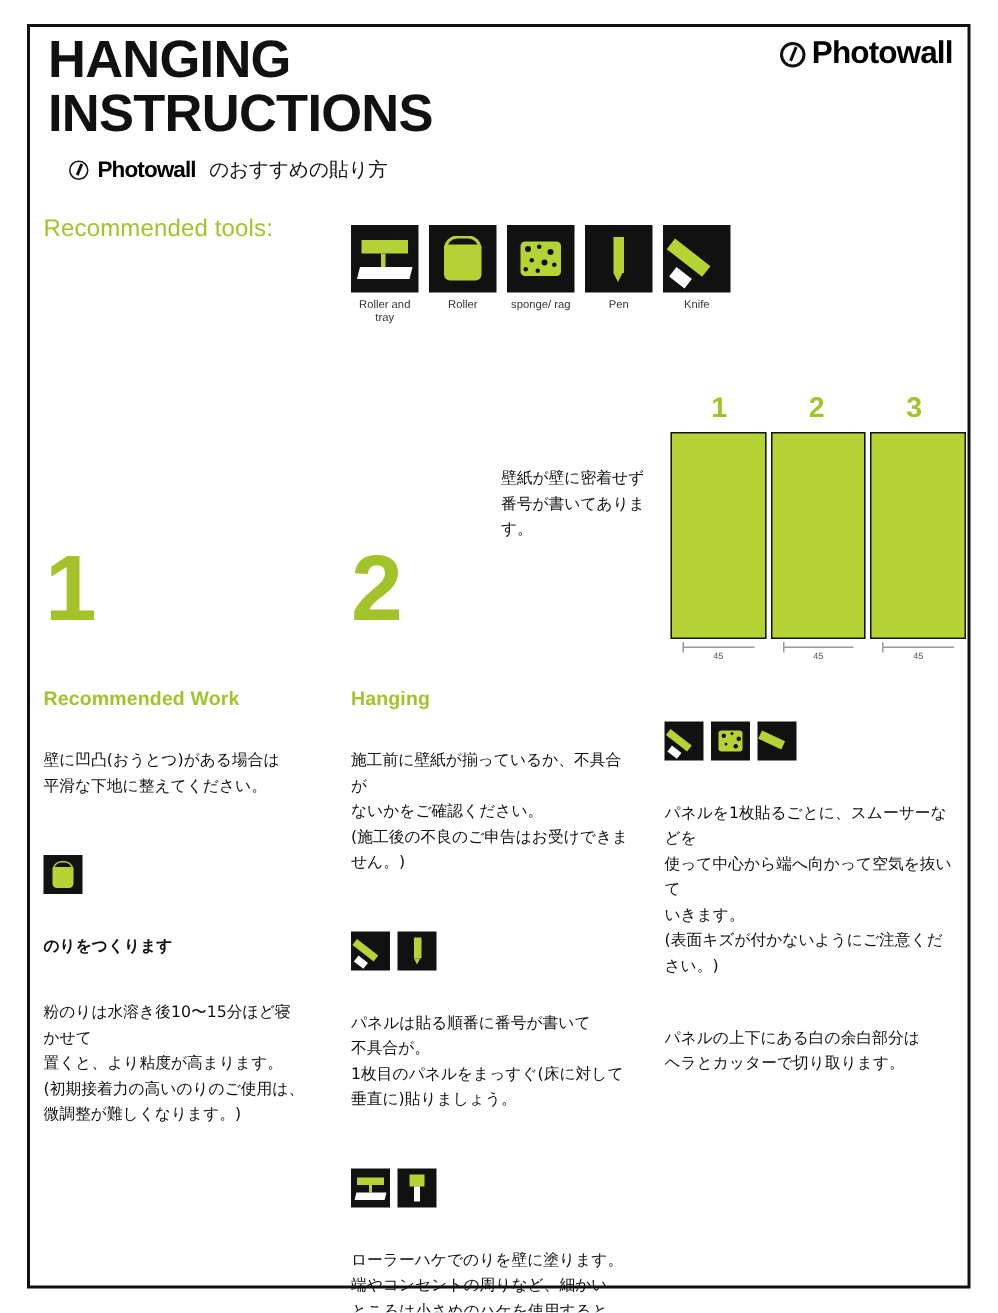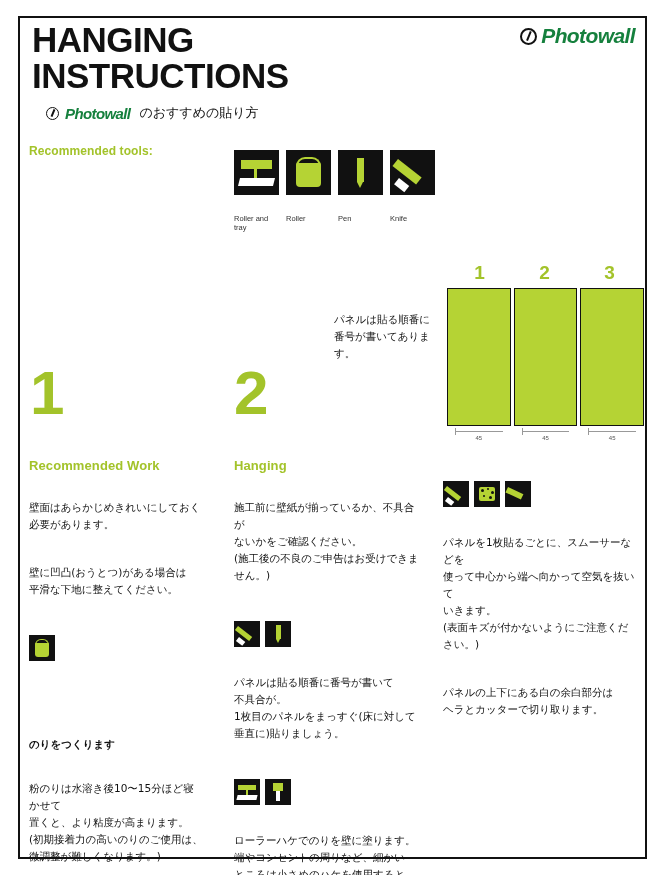--- a/index.html
+++ b/index.html
@@ -48,64 +48,63 @@
     content: "";
     position: absolute;
     left: 50%; top: 1.5px;
     width: 2.2px; height: 10px;
     background: #111;
     transform: translateX(-50%) rotate(22deg);
   }
   .brand-word {
     font-size: 21px;
     font-weight: bold;
-    font-style: italic;
     letter-spacing: -0.6px;
-    color: #15803d;
+    color: #000000;
   }
   .subtitle-row {
     position: absolute;
     left: 46px; top: 104px;
     display: flex; align-items: center; gap: 6px;
   }
   .brand-mark.sm { width: 13px; height: 13px; border-width: 1.8px; }
   .brand-mark.sm::after { height: 7.5px; width: 1.8px; }
   .brand-word.sm { font-size: 15px; }
   .subtitle-jp {
     font-size: 13px;
     color: #111;
     margin-left: 3px;
   }
   
   .tools-label {
     position: absolute;
     left: 29px; top: 144px;
-    font-size: 12px;
-    font-weight: bold;
+    font-size: 16px;
+    font-weight: normal;
     color: #a3c32a;
     letter-spacing: 0.1px;
   }
   .tools-row {
     position: absolute;
     left: 234px; top: 150px;
     display: flex;
     gap: 7px;
   }
   .tool { width: 45px; }
   .tool-box {
     width: 45px; height: 45px;
     background: #111;
     position: relative;
     overflow: hidden;
   }
   .tool-cap {
-    text-align: left;
+    text-align: center;
     font-size: 7.5px;
     color: #333;
-    margin-top: 20px;
+    margin-top: 4px;
     line-height: 1.15;
   }
   
   .g-roller-h { position:absolute; left:7px; top:10px; width:31px; height:9px; background:#b5d334; }
   .g-roller-stem { position:absolute; left:20px; top:19px; width:3px; height:9px; background:#b5d334; }
   .g-roller-tray { position:absolute; left:5px; top:28px; width:35px; height:8px; background:#fff; transform: skewX(-14deg); }
   .g-bucket { position:absolute; left:10px; top:13px; width:25px; height:24px; background:#b5d334; border-radius:2px 2px 4px 4px; }
   .g-bucket-h { position:absolute; left:10px; top:7px; width:25px; height:9px; border:2px solid #b5d334; border-bottom:none; border-radius:12px 12px 0 0; background:transparent; }
   .g-sponge { position:absolute; left:9px; top:11px; width:27px; height:23px; background:#b5d334; border-radius:3px; }
   .g-sponge i { position:absolute; background:#111; border-radius:50%; }
@@ -189,21 +188,21 @@
     color: #a3c32a;
     letter-spacing: 0.1px;
   }
   #c1-head { position: absolute; left: 29px; top: 458px; }
   #c2-head { position: absolute; left: 234px; top: 458px; }
   .col { position: absolute; }
   #col1 { left: 29px; top: 482px; width: 175px; }
   #col2 { left: 234px; top: 482px; width: 186px; }
   #col3 { left: 443px; top: 458px; width: 192px; }
   .p { margin: 0 0 14px 0; }
-  .p.tight { margin-bottom: 10px; margin-top: 48px; }
+  .p.tight { margin-bottom: 10px; }
   .bold-jp { font-weight: bold; font-size: 10.5px; }
   
   .icon-row { display: flex; gap: 5px; margin: 6px 0 10px 0; }
   .ibox {
     width: 26px; height: 26px;
     background: #111;
     position: relative;
     overflow: hidden;
   }
   .i-knife { position:absolute; left:4px; top:5px; width:18px; height:5px; background:#b5d334; transform: rotate(38deg); transform-origin:left top; }
@@ -256,20 +255,36 @@
     </div>
     <div class="tool">
       <div class="tool-box">
         <span class="g-bucket-h"></span>
           <span class="g-bucket"></span>
       </div>
       <div class="tool-cap">Roller</div>
     </div>
     <div class="tool">
       <div class="tool-box">
+        <span class="g-sponge">
+          <i style="left:3px;top:3px;width:4px;height:4px"></i>
+          <i style="left:11px;top:2px;width:3px;height:3px"></i>
+          <i style="left:18px;top:5px;width:4px;height:4px"></i>
+          <i style="left:6px;top:11px;width:3px;height:3px"></i>
+          <i style="left:14px;top:12px;width:4px;height:4px"></i>
+          <i style="left:21px;top:14px;width:3px;height:3px"></i>
+          <i style="left:2px;top:17px;width:3px;height:3px"></i>
+          <i style="left:10px;top:18px;width:3px;height:3px"></i>
+        </span>
+      </div>
+      <div class="tool-cap">sponge/
+rag</div>
+    </div>
+    <div class="tool">
+      <div class="tool-box">
         <span class="g-pen"></span>
           <span class="g-pen-tip"></span>
       </div>
       <div class="tool-cap">Pen</div>
     </div>
     <div class="tool">
       <div class="tool-box">
         <span class="g-knife"></span>
           <span class="g-knife2"></span>
       </div>
@@ -290,30 +305,28 @@
     <div class="panel"></div>
     <div class="panel"></div>
   </div>
   <div class="panel-dims">
     <div class="panel-dim">45</div>
     <div class="panel-dim">45</div>
     <div class="panel-dim">45</div>
   </div>
 
   <div class="col jp" style="left:334px; top:294px; width:110px; white-space:pre-line;">
-    <p class="p">パネルは貼る順番に
+    <p class="p">壁紙が壁に密着せず
 番号が書いてあります。</p>
   </div>
 
   <div class="head-green" id="c1-head">Recommended Work</div>
   <div class="head-green" id="c2-head">Hanging</div>
 
   <div class="col jp" id="col1" style="white-space:pre-line;">
-    <p class="p">壁面はあらかじめきれいにしておく
-必要があります。</p>
     <p class="p">壁に凹凸(おうとつ)がある場合は
 平滑な下地に整えてください。</p>
     <div class="icon-row">
       <div class="ibox">
         <span class="i-bucket-h"></span><span class="i-bucket"></span>
       </div>
     </div>
     <p class="p tight bold-jp">のりをつくります</p>
     <p class="p">粉のりは水溶き後10〜15分ほど寝かせて
 置くと、より粘度が高まります。

